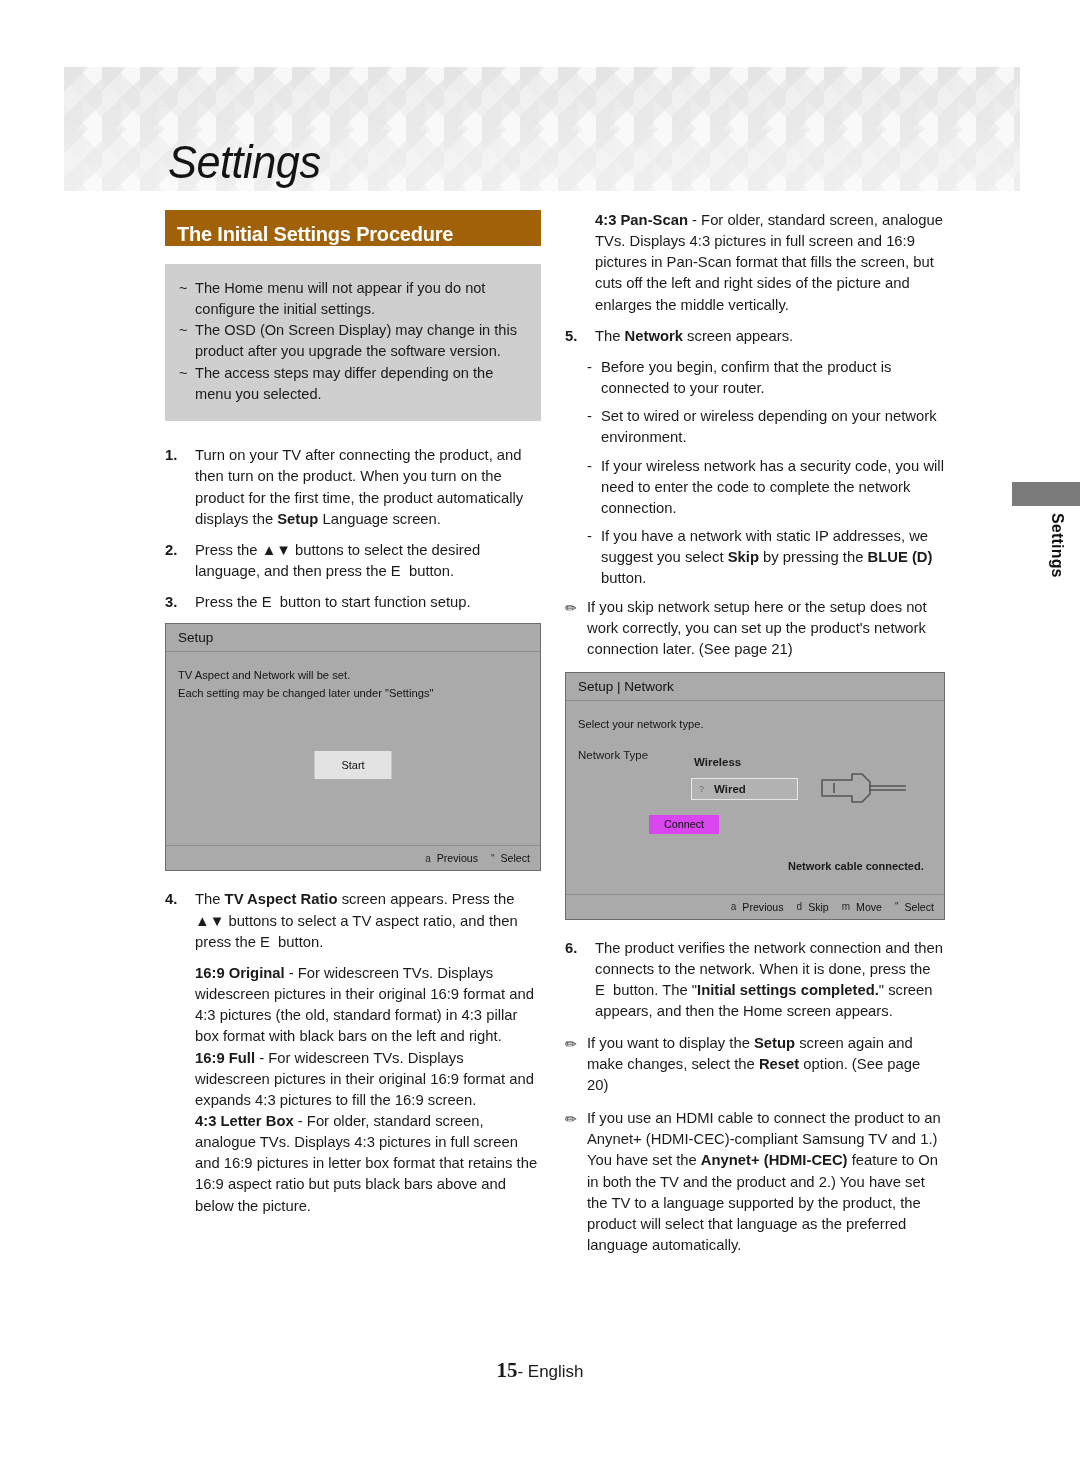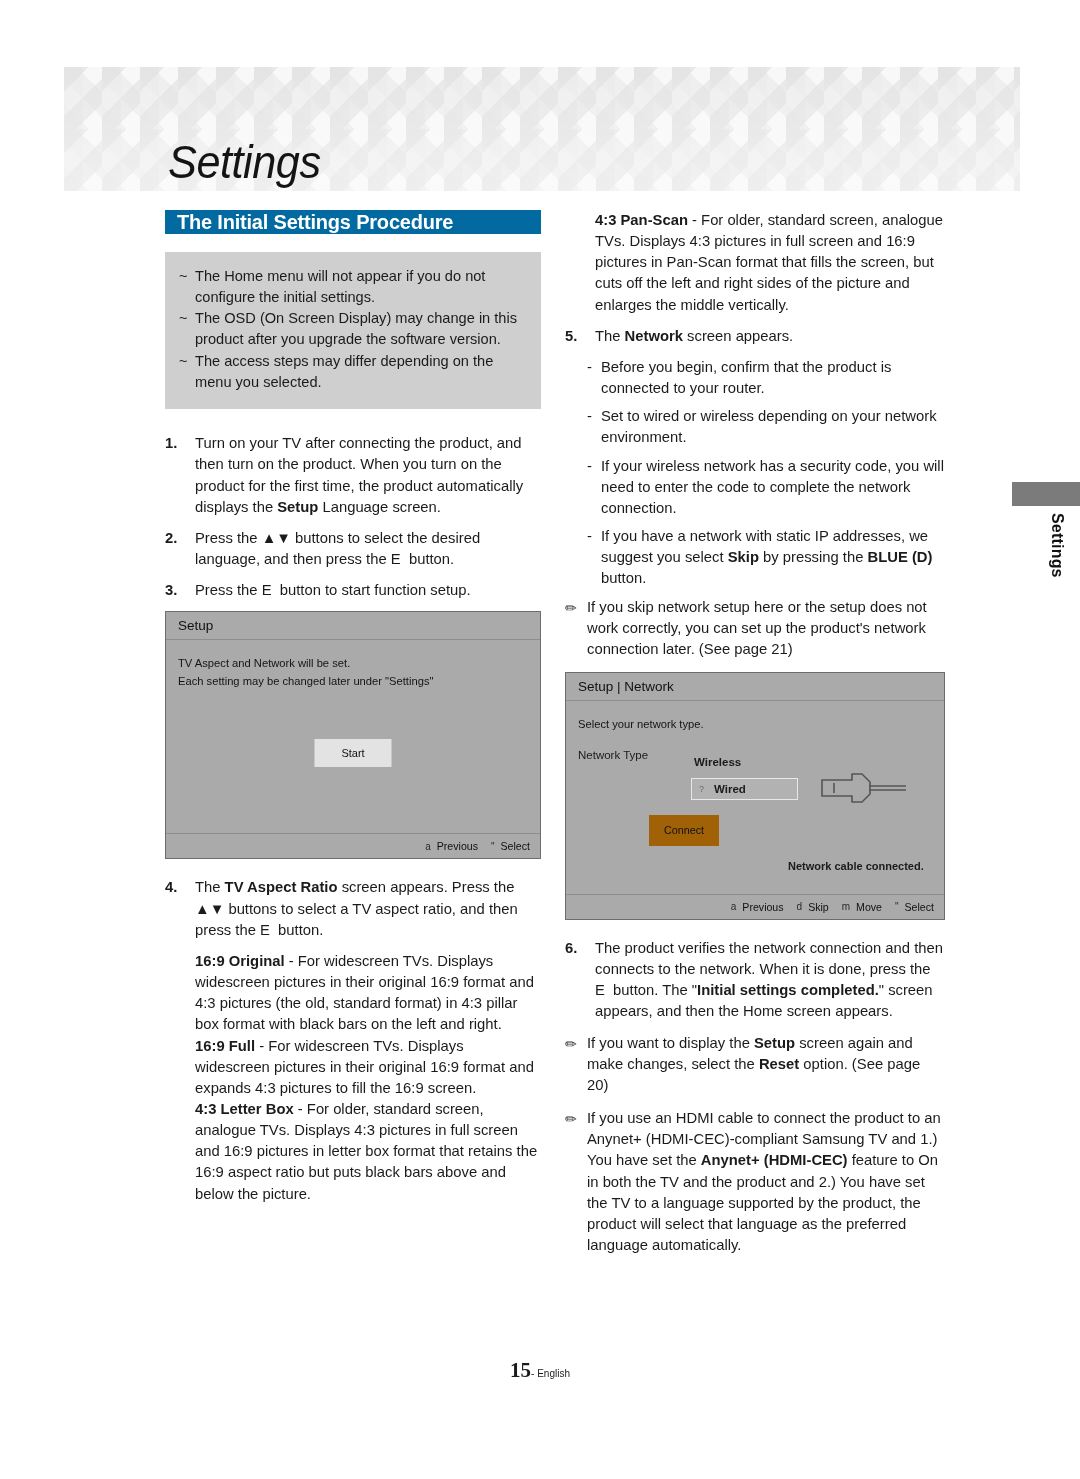--- a/index.html
+++ b/index.html
@@ -81,22 +81,22 @@
     position: absolute;
     top: 210px;
     width: 376px;
   }
   .col-left  { left: 165px; }
   .col-right { left: 565px; width: 380px; }
 
   
   .section-bar {
     width: 376px;
-    height: 24px;
-    background: #0369a1;
+    height: 36px;
+    background: #a16207;
     display: flex;
     align-items: flex-end;
     padding-left: 12px;
     box-sizing: border-box;
     margin-bottom: 18px;
   }
   .section-bar .section-title {
     color: #ffffff;
     font-size: 20px;
     font-weight: bold;
@@ -274,22 +274,22 @@
     gap: 10px;
     font-size: 11.5px;
   }
   .nt-wired-box .qmark { color: #6a6a6a; font-size: 9px; }
   .nt-wired-box .wlabel { font-weight: bold; }
   .connect-btn {
     position: absolute;
     left: 83px;
     top: 113px;
     width: 70px;
-    height: 31px;
-    background: #a16207;
+    height: 19px;
+    background: #d946ef;
     display: flex;
     align-items: center;
     justify-content: center;
     font-size: 10.8px;
     color: #111;
   }
   .cable-connected {
     position: absolute;
     left: 222px;
     top: 158px;
@@ -307,21 +307,21 @@
     top: 1358px;
     text-align: center;
     font-size: 15px;
     color: #1b1b1b;
   }
   .page-footer .pgnum {
     font-family: Liberation Serif, serif;
     font-weight: bold;
     font-size: 21px;
   }
-  .page-footer .pglang { font-size: 10px; }
+  .page-footer .pglang { font-size: 17px; }
 </style>
 </head>
 <body>
 
 <div class="header-band"></div>
 <div class="chapter-title">Settings</div>
 
 <div class="side-tab-block"></div>
 <div class="side-tab-label">Settings</div>
 

